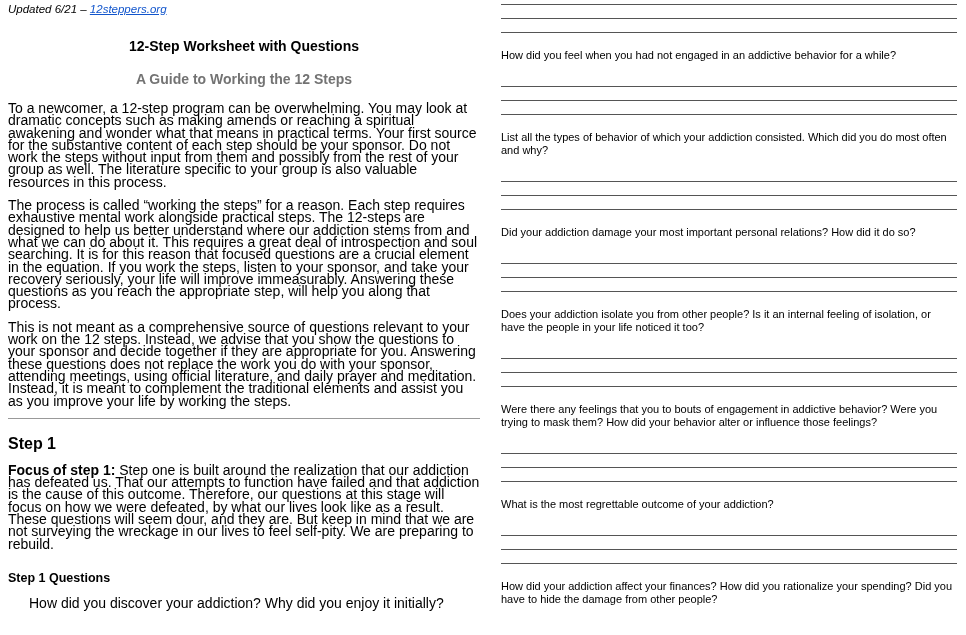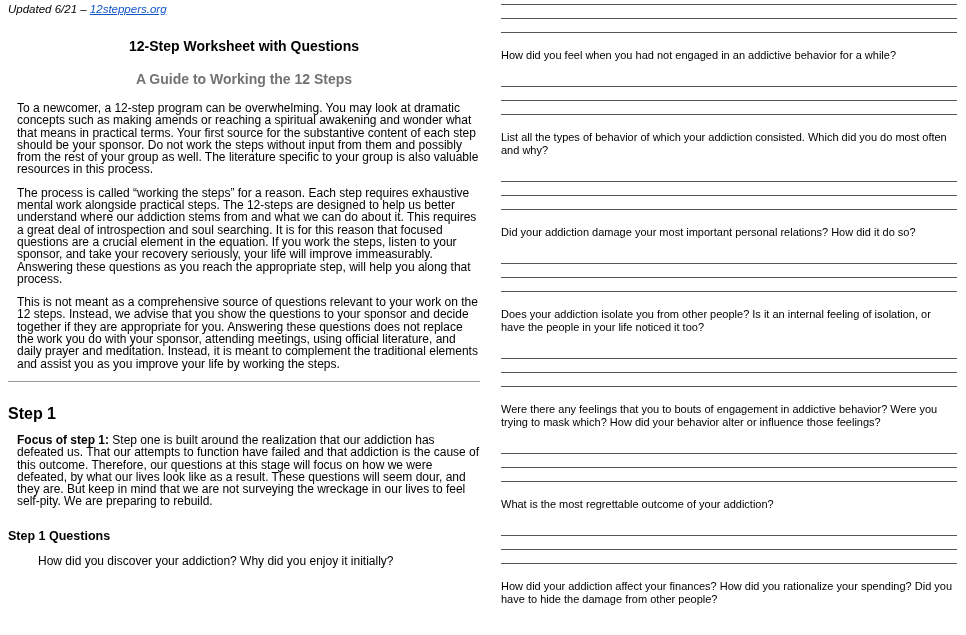--- a/index.html
+++ b/index.html
@@ -16,27 +16,27 @@
   .meta { font-size:11.5px; font-style:italic; color:#000; }
   .meta a { color:#1155cc; text-decoration:underline; font-style:italic; cursor:pointer; }
   .doc-title {
     font-size:14px; font-weight:bold; text-align:center;
     margin-top:21px; line-height:20px; color:#000;
   }
   .doc-subtitle {
     font-size:14px; font-weight:bold; text-align:center;
     margin-top:15px; line-height:16px; color:#737373;
   }
-  .page-left p { font-size:12px; line-height:12.3px; margin-top:11px;margin-left:9px; }
+  .page-left p { font-size:14px; line-height:12.3px; margin-top:11px; }
   .page-left p.lede { margin-top:15px; }
   .section-divider {
     border:none; border-top:1px solid #999; height:0;
     margin-top:11px; width:100%;
   }
-  .step-heading { font-size:16px; font-weight:bold; margin-top:23px; line-height:18px; }
+  .step-heading { font-size:16px; font-weight:bold; margin-top:16px; line-height:18px; }
   .focus-para { margin-top:15px; }
   .focus-para b { font-weight:bold; }
   .questions-heading { font-size:12.5px; font-weight:bold; margin-top:21px; line-height:15px; }
   .indent-question { padding-left:21px; margin-top:16px; font-size:11px; line-height:13px; }
 
   
   .page-right { width:479px; padding:0 9px 0 14px; }
   .answer-lines { margin-top:11px; }
   .page-right > .answer-lines:first-child { margin-top:-9px; }
   .answer-line { height:14px; border-bottom:1px solid #555; }
@@ -94,21 +94,21 @@
         <div class="answer-line"></div>
         <div class="answer-line"></div>
         <div class="answer-line"></div>
       </div>
       <p class="question">Does your addiction isolate you from other people? Is it an internal feeling of isolation, or have the people in your life noticed it too?</p>
       <div class="answer-lines">
         <div class="answer-line"></div>
         <div class="answer-line"></div>
         <div class="answer-line"></div>
       </div>
-      <p class="question">Were there any feelings that you to bouts of engagement in addictive behavior? Were you trying to mask which? How did your behavior alter or influence those feelings?</p>
+      <p class="question">Were there any feelings that you to bouts of engagement in addictive behavior? Were you trying to mask them? How did your behavior alter or influence those feelings?</p>
       <div class="answer-lines">
         <div class="answer-line"></div>
         <div class="answer-line"></div>
         <div class="answer-line"></div>
       </div>
       <p class="question">What is the most regrettable outcome of your addiction?</p>
       <div class="answer-lines">
         <div class="answer-line"></div>
         <div class="answer-line"></div>
         <div class="answer-line"></div>

